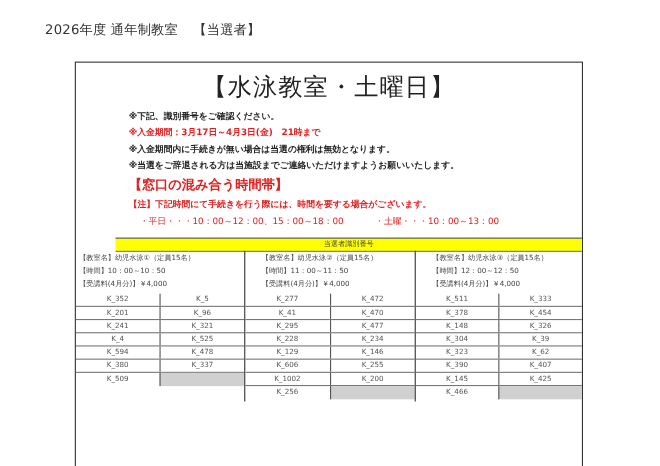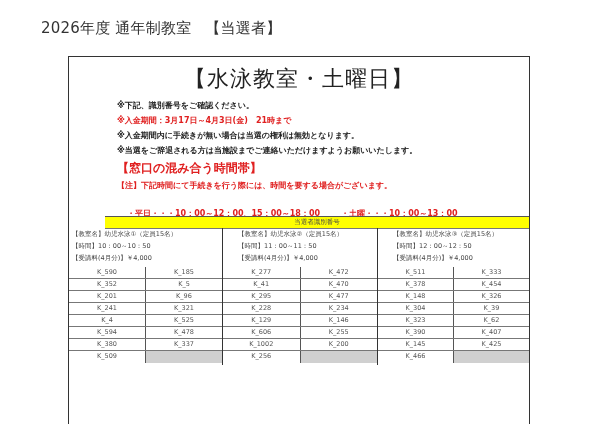--- a/index.html
+++ b/index.html
@@ -1,26 +1,26 @@
 <!DOCTYPE html>
 <html><head>
 <meta charset="utf-8">
 <style>
   html, body { margin:0; padding:0; background:#ffffff; }
   body { width:600px; height:424px; position:relative; overflow:hidden;
          font-family:"DejaVu Sans", "Liberation Sans", sans-serif; color:#222; }
-  .doc-title { position:absolute; left:41px; top:19px; font-size:15px; color:#333; letter-spacing:0.2px; white-space:nowrap; }
+  .doc-title { position:absolute; left:41px; top:19px; font-size:12px; color:#333; letter-spacing:0.2px; white-space:nowrap; }
   .doc-title .tag { margin-left:14px; }
   .box { position:absolute; left:68px; top:56px; width:462px; height:378px; border:1.5px solid #333; box-sizing:border-box; }
   .hdr-title { position:absolute; left:0; right:0; top:7px; text-align:center; font-size:22px; color:#222; letter-spacing:1px; }
   .note { position:absolute; left:48px; font-size:8px; font-weight:bold; white-space:nowrap; color:#222; }
   .note.red { color:#e02020; }
   .sub-title { position:absolute; left:48px; top:103px; font-size:12px; font-weight:bold; color:#e02020; white-space:nowrap; }
   .caution { position:absolute; left:48px; top:123px; font-size:8px; font-weight:bold; color:#e02020; white-space:nowrap; }
-  .busy { position:absolute; top:139px; font-size:8px; font-weight:bold; color:#e02020; white-space:nowrap;margin-top:12px; }
+  .busy { position:absolute; top:139px; font-size:8px; font-weight:normal; color:#e02020; white-space:nowrap; }
   .band { position:absolute; left:0; right:0; top:159px; height:11px; background:#ffff00; border-top:1px solid #555; border-bottom:1px solid #777;
           font-size:6.5px; color:#444; text-align:center; line-height:11px;margin-left:36px; }
   .col { position:absolute; top:171px; height:137px; box-sizing:border-box; }
   .col + .col { border-left:1.5px solid #333;padding-left:12px; }
   .info { font-size:6.5px; color:#444; padding-left:3px; height:12px; line-height:12px; white-space:nowrap; }
   .info:last-of-type { border-bottom:1px solid #555; }
   .grid { position:absolute; left:0; right:0; top:39px; }
   .row { display:flex; height:12px; border-bottom:1px solid #777; box-sizing:border-box; }
   .row:last-child { border-bottom:none; }
   .cell { flex:1; font-size:6.5px; color:#555; text-align:center; line-height:11px; }
@@ -45,24 +45,20 @@
   <div class="busy" style="left:58px">・平日・・・10：00～12：00、15：00～18：00</div>
   <div class="busy" style="left:272px">・土曜・・・10：00～13：00</div>
 
   <div class="band">当選者識別番号</div>
 
   <div class="col" style="left:0; width:153px">
     <div class="info">【教室名】幼児水泳①（定員15名）</div>
     <div class="info">【時間】10：00～10：50</div>
     <div class="info">【受講料(4月分)】￥4,000</div>
     <div class="grid">
-      <div class="row">
-          <div class="cell">K_590</div>
-          <div class="cell">K_185</div>
-        </div>
       <div class="row">
           <div class="cell">K_352</div>
           <div class="cell">K_5</div>
         </div>
       <div class="row">
           <div class="cell">K_201</div>
           <div class="cell">K_96</div>
         </div>
       <div class="row">
           <div class="cell">K_241</div>

